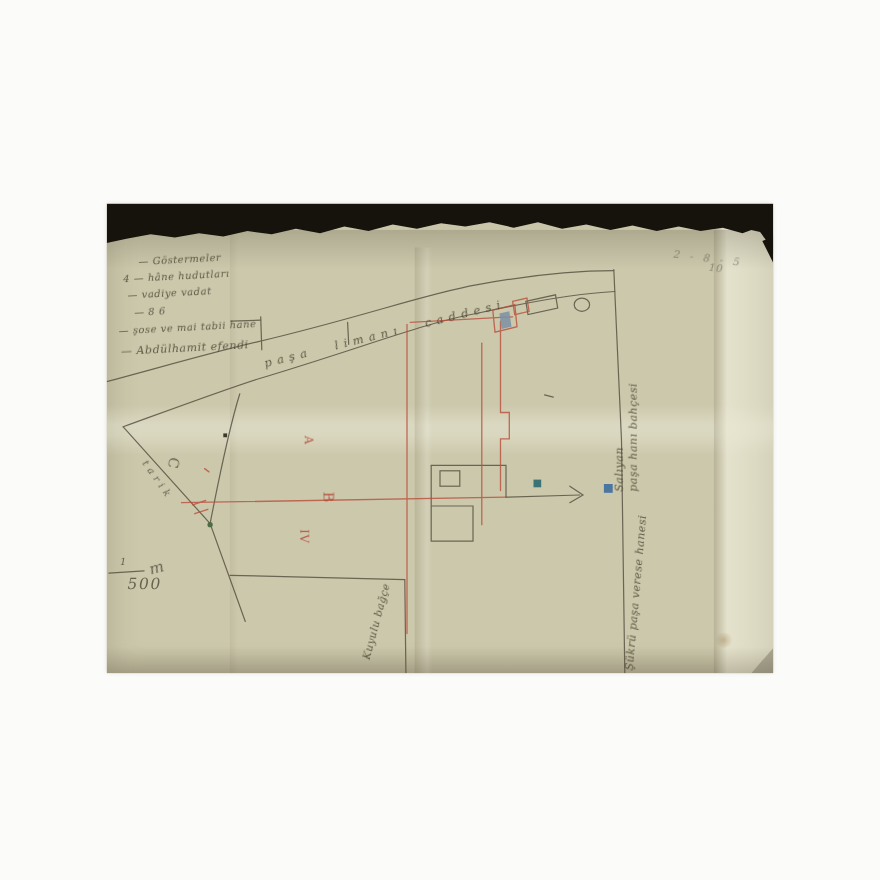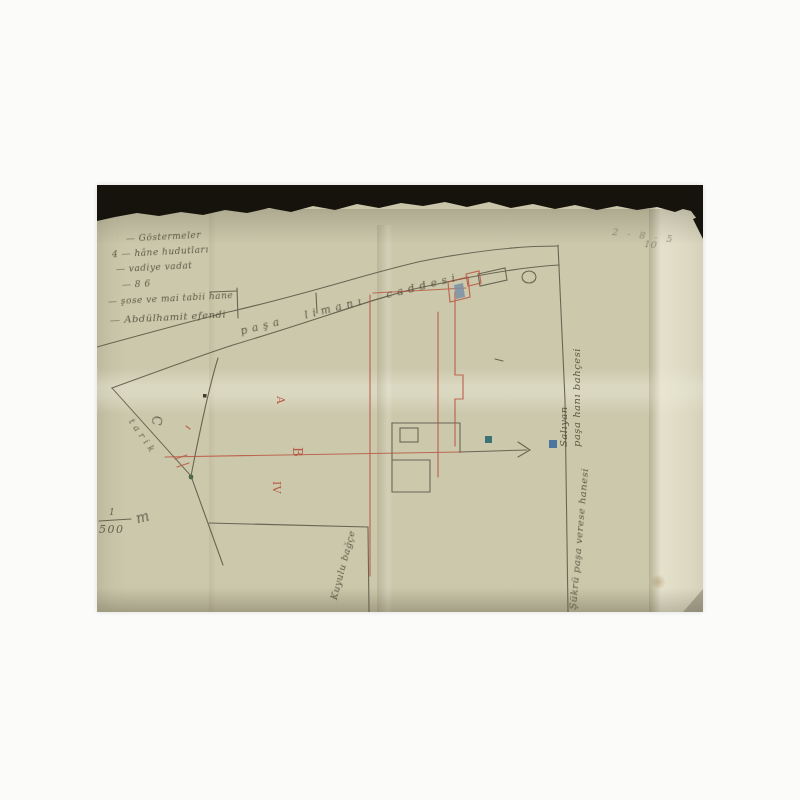--- a/index.html
+++ b/index.html
@@ -112,21 +112,21 @@
     <div class="hw pencil rot" style="left:68px;top:232px;transform:rotate(100deg);font-size:13px;font-style:normal;">
       <span>C</span></div>
     <div class="hw red rot" style="left:190px;top:211px;transform:rotate(90deg);font-size:11px;font-style:normal;">
       <span>A</span></div>
     <div class="hw red rot" style="left:208px;top:262px;transform:rotate(90deg);font-size:13px;font-style:normal;">
       <span>B</span></div>
     <div class="hw red rot" style="left:186px;top:296px;transform:rotate(90deg);font-size:11px;font-style:normal;">
       <span>IV</span></div>
 
     <div class="hw pencil" style="left:12px;top:322px;font-size:9px;"><span>1</span></div>
-    <div class="hw pencil" style="left:2px;top:338px;font-size:11px;letter-spacing:1.5px;"><span>500</span></div>
+    <div class="hw pencil" style="left:19px;top:338px;font-size:14px;letter-spacing:1.5px;"><span>500</span></div>
     <div class="hw pencil rot" style="left:37px;top:326px;transform:rotate(-15deg);font-size:14px;"><span>m</span></div>
 
     <div class="hw pencil rot" style="left:516px;top:41px;transform:rotate(7deg);letter-spacing:3px;font-size:9.5px;opacity:.55;">
       <span>2 - 8 - 5</span></div>
     <div class="hw pencil rot" style="left:548px;top:53px;transform:rotate(7deg);font-size:9.5px;opacity:.55;">
       <span>10</span></div>
 
     <div class="hw rot vtext" style="left:460px;top:262px;width:188px;transform:rotate(-90deg);font-size:10px;">
       <div><span>Salıyan</span></div>
       <div><span>paşa hanı bahçesi</span></div>

